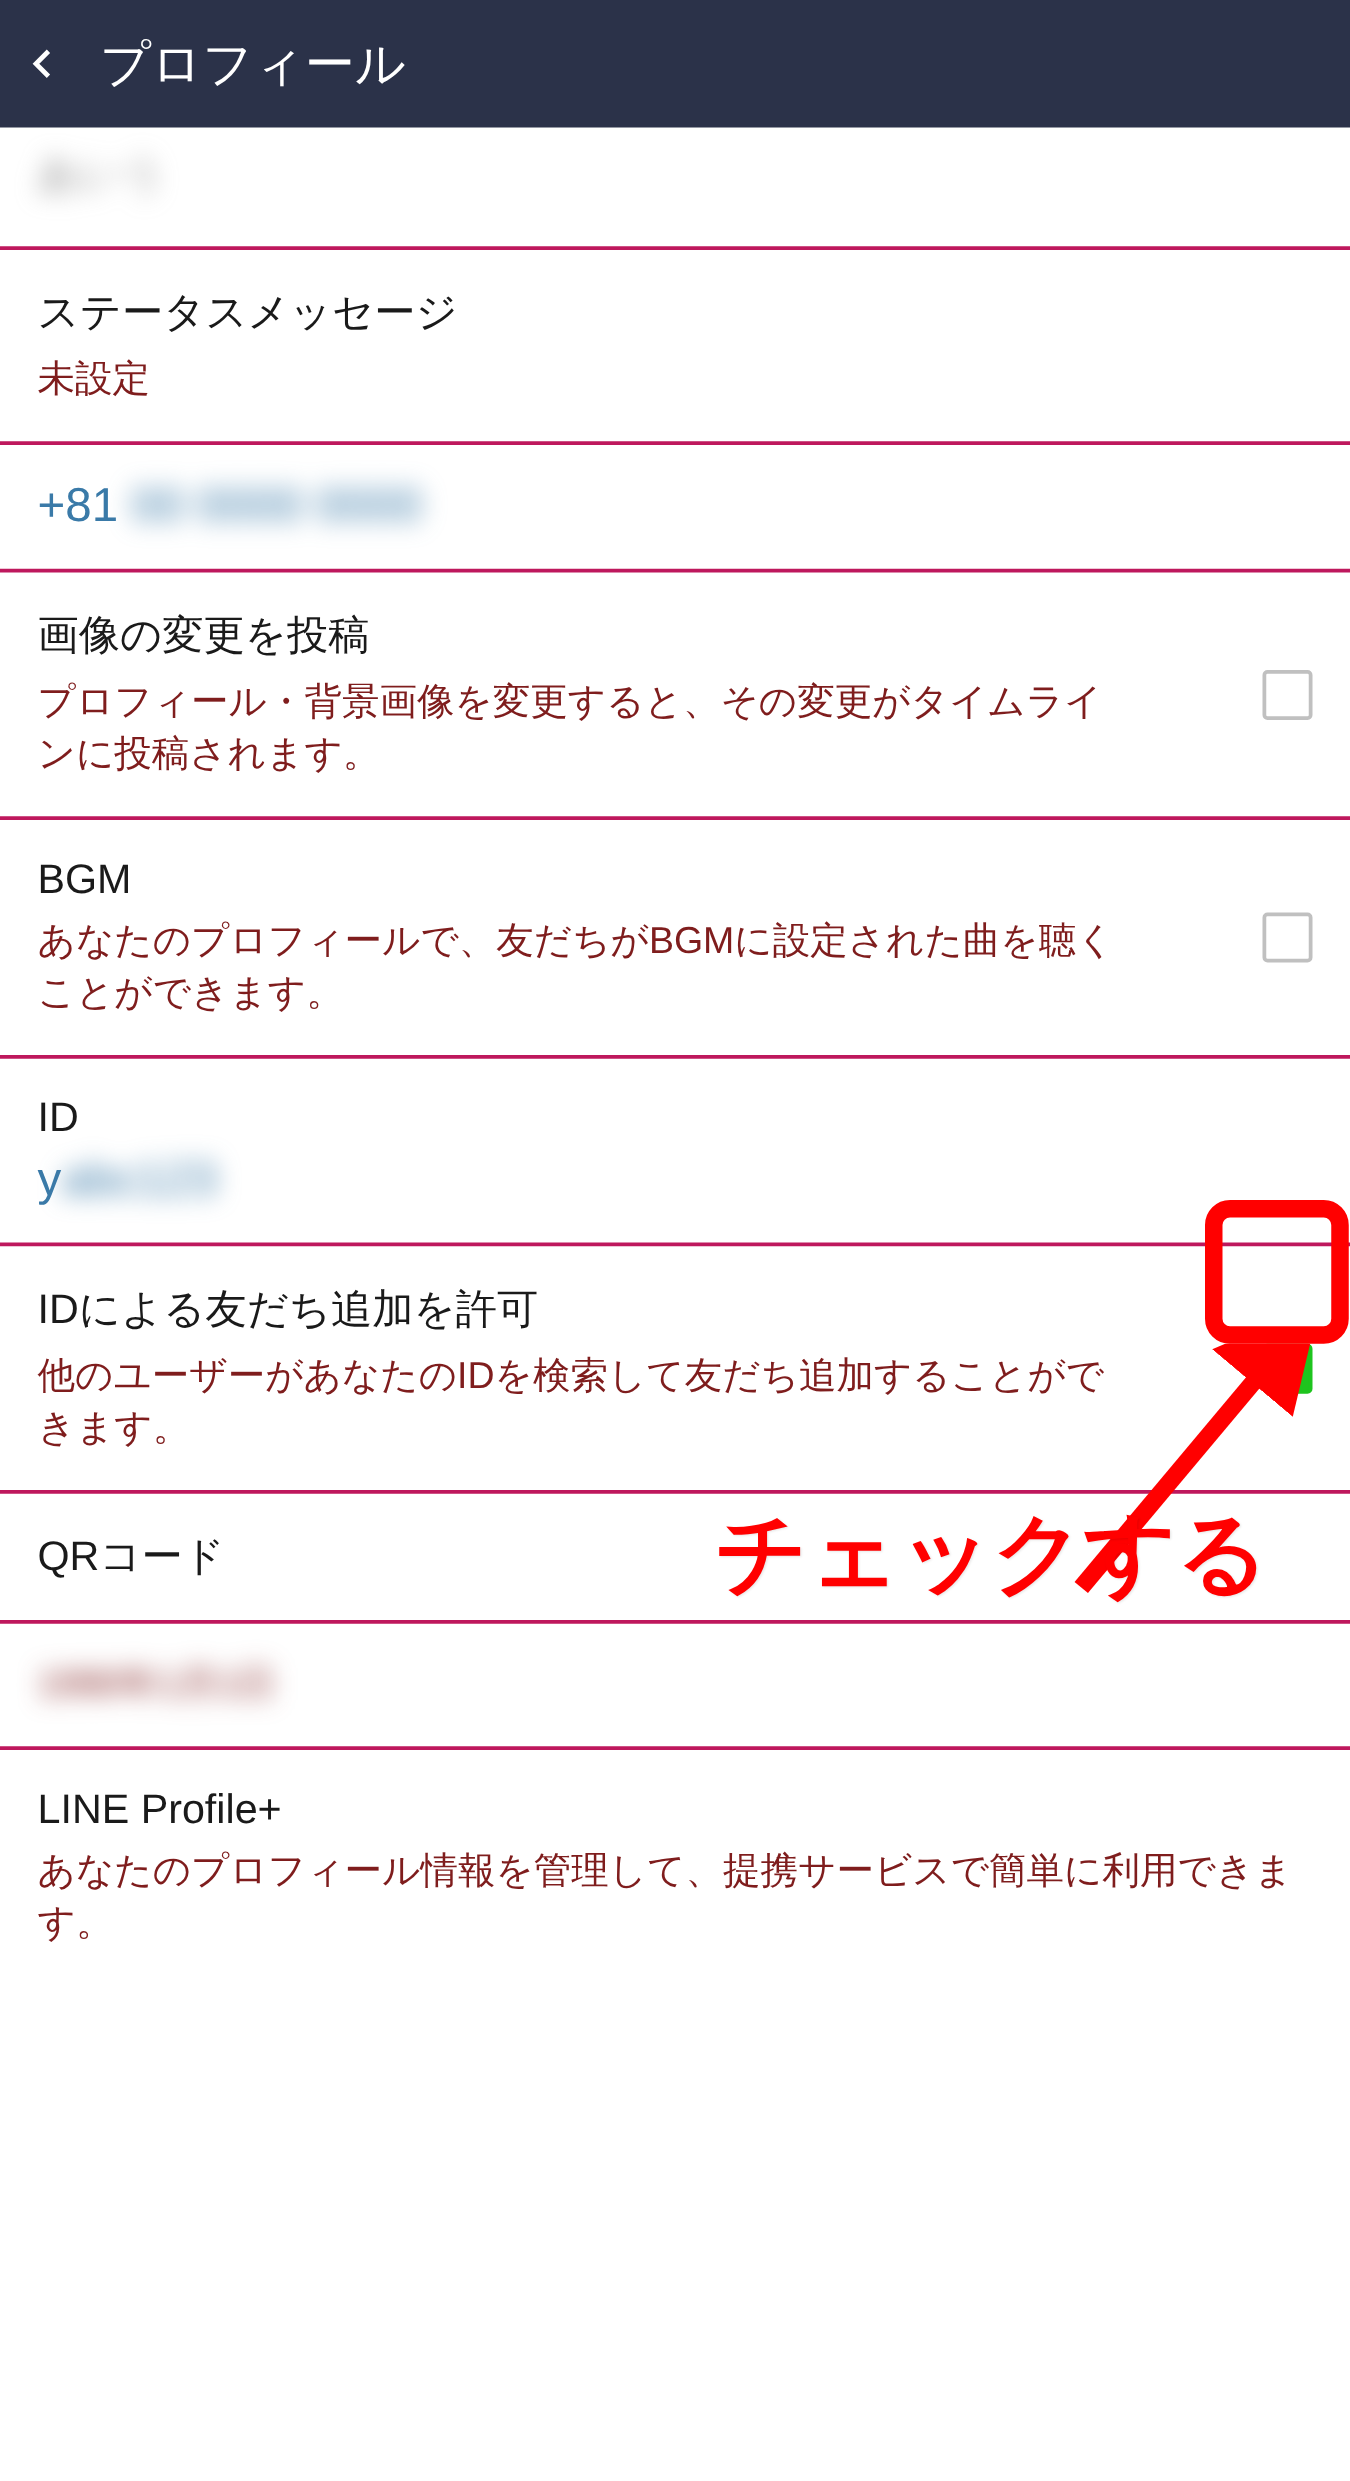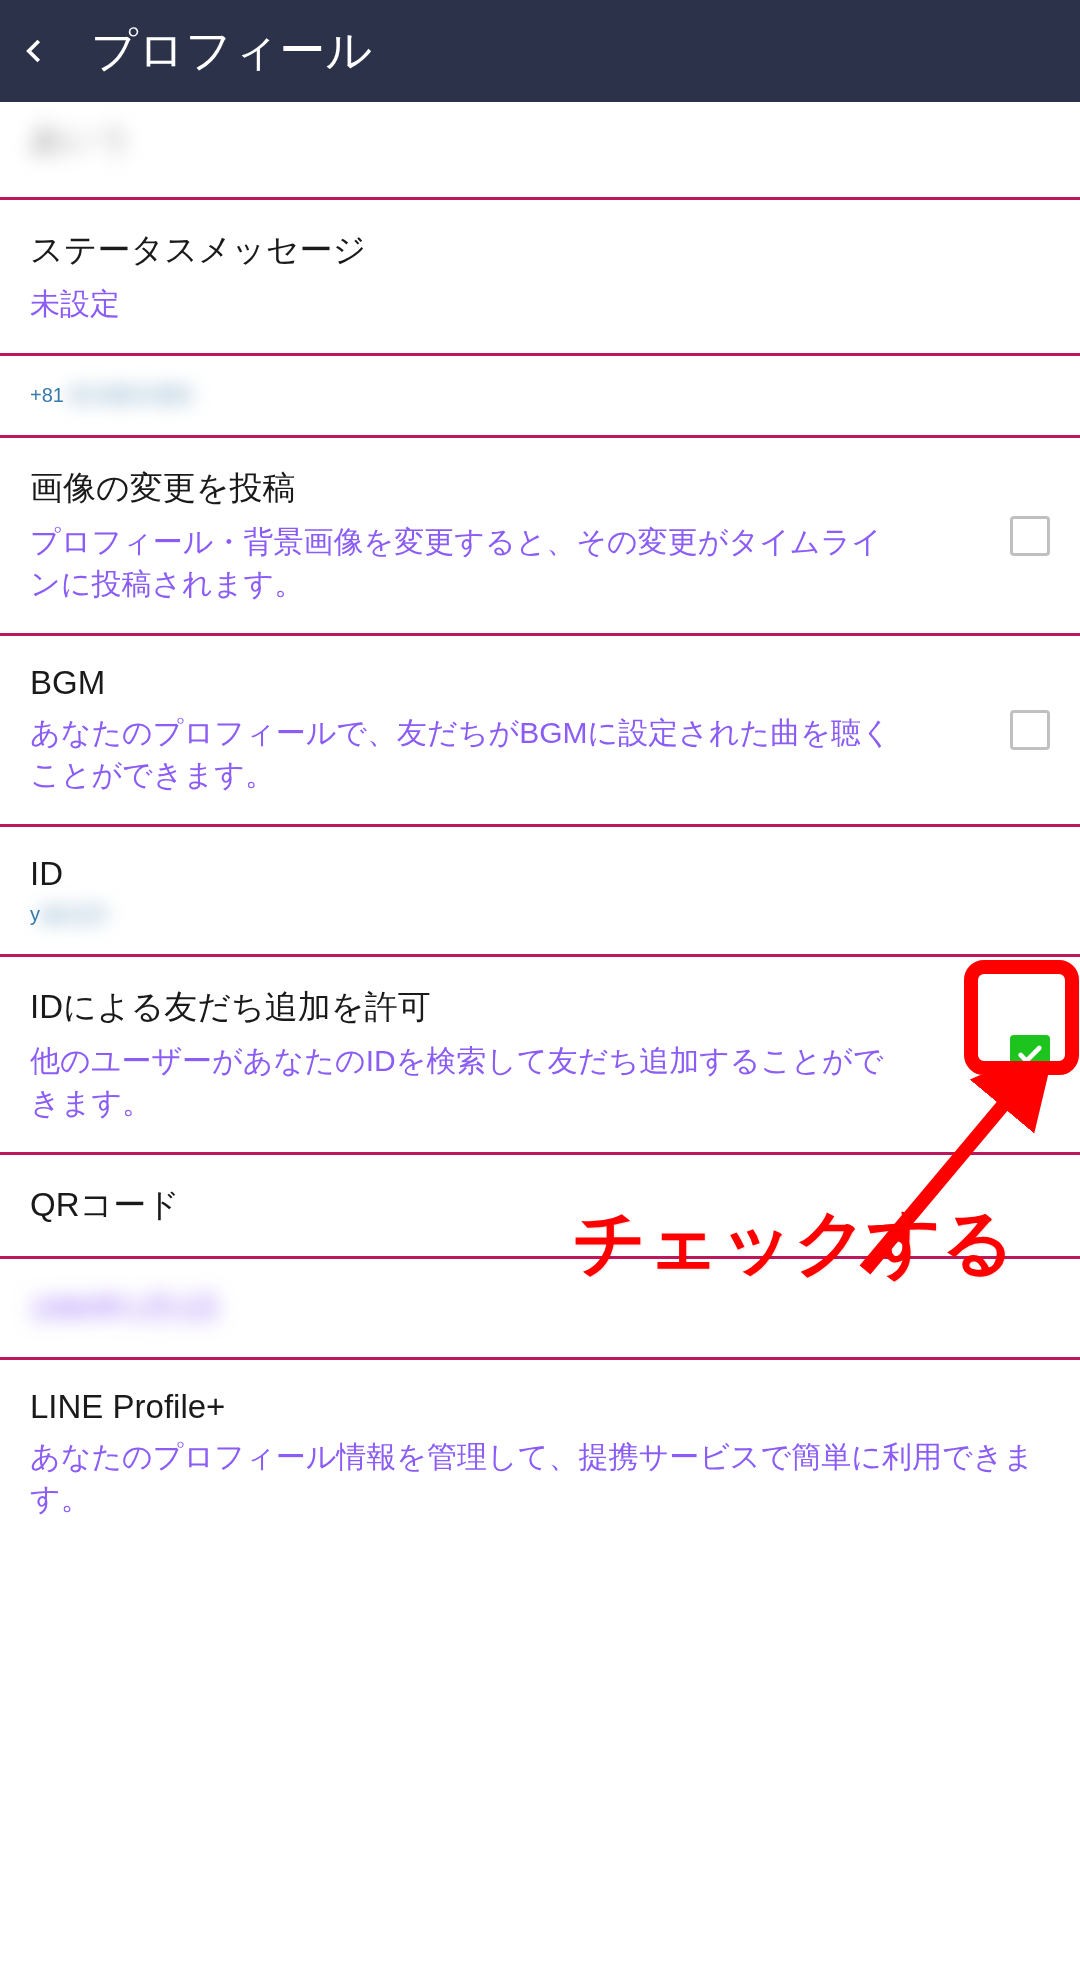--- a/index.html
+++ b/index.html
@@ -22,47 +22,46 @@
       align-items: center;
       padding: 0 20px;
     }
     .back-icon {
       width: 30px;
       height: 30px;
       margin-right: 30px;
       cursor: pointer;
     }
     .header-title {
-      font-size: 46px;
+      font-size: 40px;
       font-weight: 400;
-      margin-left: 11px;
     }
     .list-item {
       border-bottom: 3px solid #be185d;
       padding: 28px 30px 28px 30px;
       position: relative;
     }
     .list-item.first {
       padding-top: 15px;
       padding-bottom: 25px;
     }
     .item-title {
       font-size: 33px;
       color: #1a1a1a;
       font-weight: 400;
       margin-bottom: 10px;
     }
     .item-subtitle {
       font-size: 30px;
-      color: #8b5cf6;
+      color: #7f1d1d;
       line-height: 1.4;
       padding-right: 80px;
     }
     .item-value-blue {
-      font-size: 20px;
+      font-size: 38px;
       color: #3a7aa8;
     }
     .blurred {
       filter: blur(10px);
       display: inline-block;
     }
     .checkbox {
       position: absolute;
       right: 30px;
       top: 50%;

